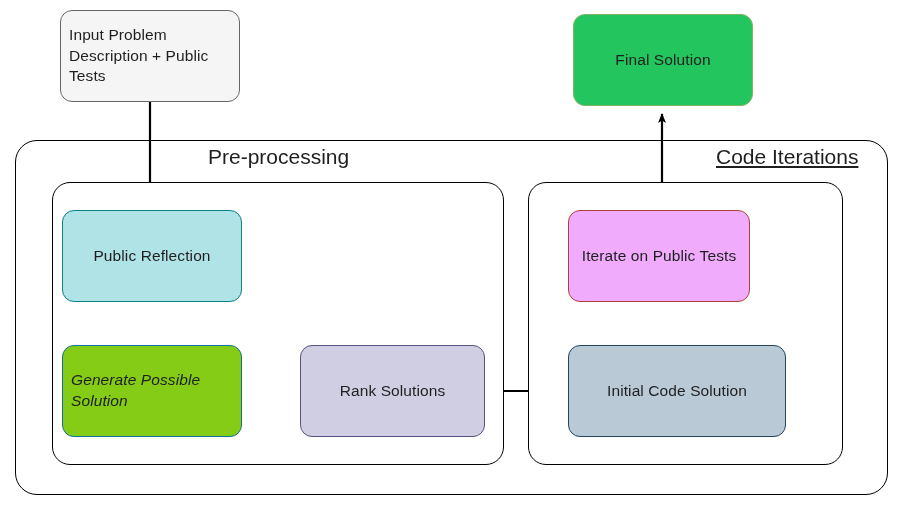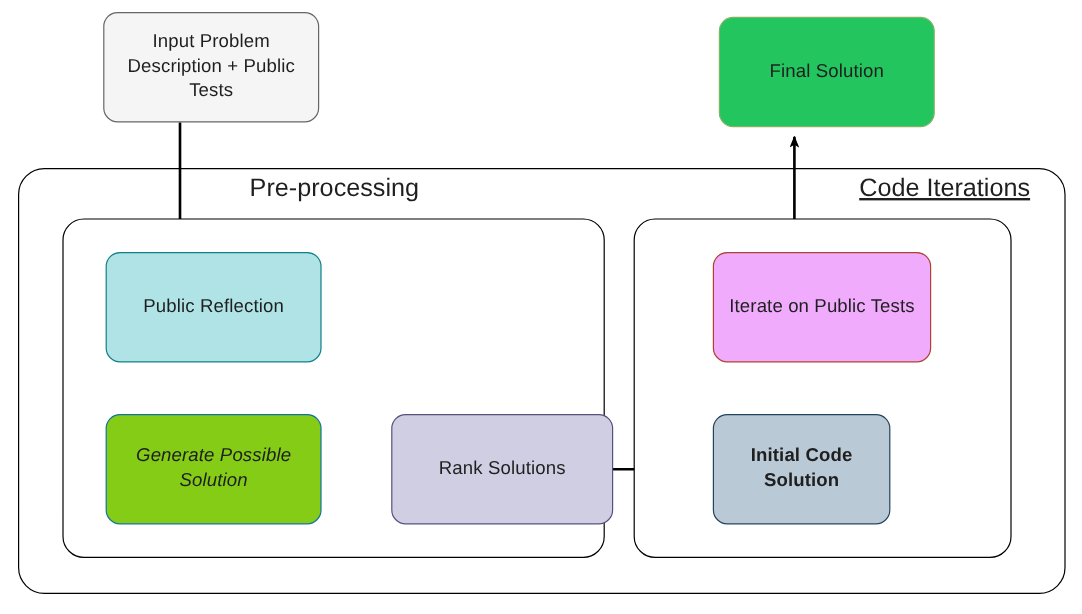--- a/index.html
+++ b/index.html
@@ -21,29 +21,27 @@
     top: 0;
     width: 902px;
     height: 512px;
   }
   .node {
     position: absolute;
     box-sizing: border-box;
     display: flex;
     align-items: center;
     justify-content: center;
-    text-align: center;
     border-radius: 12px;
     color: #1f1f1f;
     font-size: 15.5px;
     line-height: 1.35;
     letter-spacing: 0.1px;
     padding: 2px 8px;
     z-index: 3;
-    margin-left: 26px;
   }
   .group-label {
     position: absolute;
     color: #1f1f1f;
     font-size: 21px;
     white-space: nowrap;
     z-index: 4;
   }
   .container {
     position: absolute;
@@ -58,21 +56,21 @@
     z-index: 2;
     background: #ffffff;
   }
 
   
   #node-input        { left: 60px;  top: 10px;  width: 180px; height: 92px; }
   #node-final        { left: 573px; top: 14px;  width: 180px; height: 92px; }
   #node-reflection   { left: 62px;  top: 210px; width: 180px; height: 92px; }
   #node-generate     { left: 62px;  top: 345px; width: 180px; height: 92px; }
   #node-rank         { left: 300px; top: 345px; width: 185px; height: 92px; }
-  #node-initial      { left: 568px; top: 345px; width: 148px; height: 92px; font-weight: bold; }
+  #node-initial      { left: 568px; top: 345px; width: 218px; height: 92px; }
   #node-iterate      { left: 568px; top: 210px; width: 182px; height: 92px; }
 
   
   #container-outer   { left: 15px;  top: 140px; width: 873px; height: 355px; }
   #container-pre     { left: 52px;  top: 182px; width: 452px; height: 283px; }
   #container-code    { left: 528px; top: 182px; width: 315px; height: 283px; }
 
   
   #label-pre  { left: 208px; top: 145px; }
   #label-code { left: 716px; top: 145px; text-decoration: underline; }

